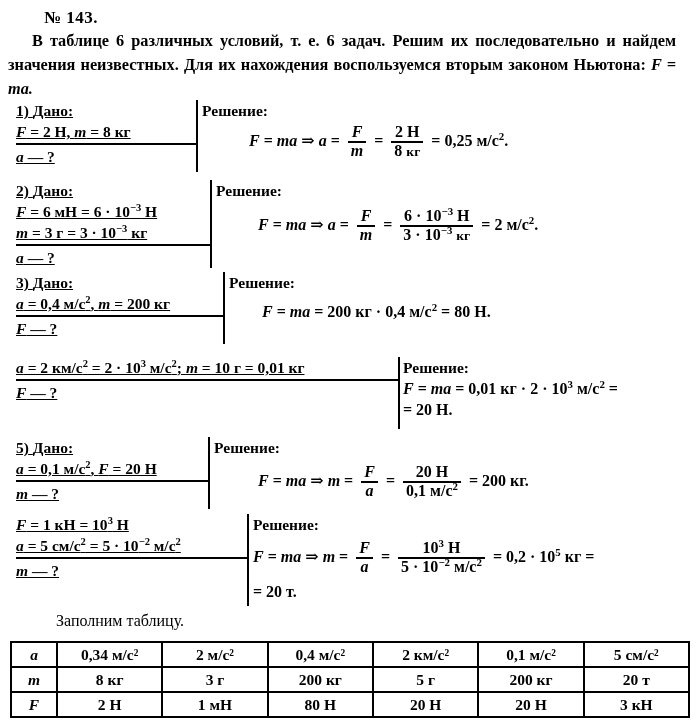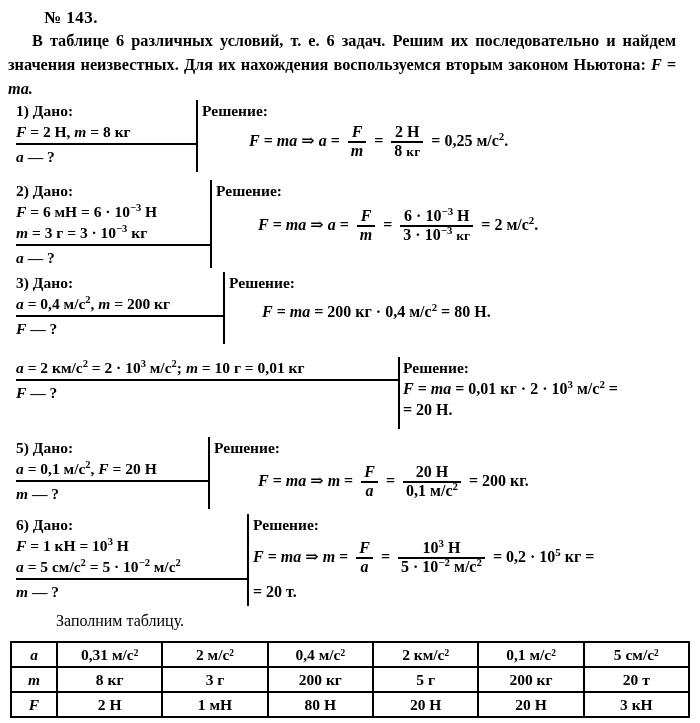--- a/index.html
+++ b/index.html
@@ -53,20 +53,21 @@
     left: 0;
     width: 700px;
   }
   .given {
     position: absolute;
     left: 16px;
     top: 0;
     font-size: 15.5px;
     font-weight: bold;
     line-height: 21px;
+    text-decoration: underline;
   }
   .given .row { white-space: nowrap; }
   .given-title { margin-bottom: 0px; }
   .rule {
     border-top: 2px solid #000;
     margin-top: 1px;
     padding-top: 1px;
   }
   .divider {
     position: absolute;
@@ -230,21 +231,20 @@
         <span class="it">F</span> = <span class="it">ma</span> ⇒ <span class="it">m</span> =
         <span class="frac"><span class="num it">F</span><span class="den it">a</span></span> =
         <span class="frac"><span class="num">20 Н</span><span class="den">0,1 м/с<sup>2</sup></span></span>
         = 200 кг.
       </div>
     </div>
   </div>
 
   <div class="block" style="top:514px;">
     <div class="given">
-      <div class="row given-title"><span>6)</span> <span>Дано:</span></div>
       <div class="row"><span class="it">F</span> = 1 кН = 10<sup>3</sup> Н</div>
       <div class="row"><span class="it">a</span> = 5 см/с<sup>2</sup> = 5 · 10<sup>−2</sup> м/с<sup>2</sup></div>
       <div class="row rule" style="width:232px;"><span class="it">m</span> — ?</div>
     </div>
     <div class="divider" style="left:247px; height:92px;"></div>
     <div class="solution" style="left:253px;">
       <div class="sol-title">Решение:</div>
       <div class="sol-math" style="margin-top:6px;">
         <span class="it">F</span> = <span class="it">ma</span> ⇒ <span class="it">m</span> =
         <span class="frac"><span class="num it">F</span><span class="den it">a</span></span> =
@@ -254,21 +254,21 @@
       <div class="sol-math" style="margin-top:4px;">= 20 т.</div>
     </div>
   </div>
 
   <div class="caption">Заполним таблицу.</div>
 
   <table class="result">
     <tbody>
       <tr>
         <td class="lbl">a</td>
-        <td>0,31 м/с²</td>
+        <td>0,34 м/с²</td>
         <td>2 м/с²</td>
         <td>0,4 м/с²</td>
         <td>2 км/с²</td>
         <td>0,1 м/с²</td>
         <td>5 см/с²</td>
       </tr>
       <tr>
         <td class="lbl">m</td>
         <td>8 кг</td>
         <td>3 г</td>

